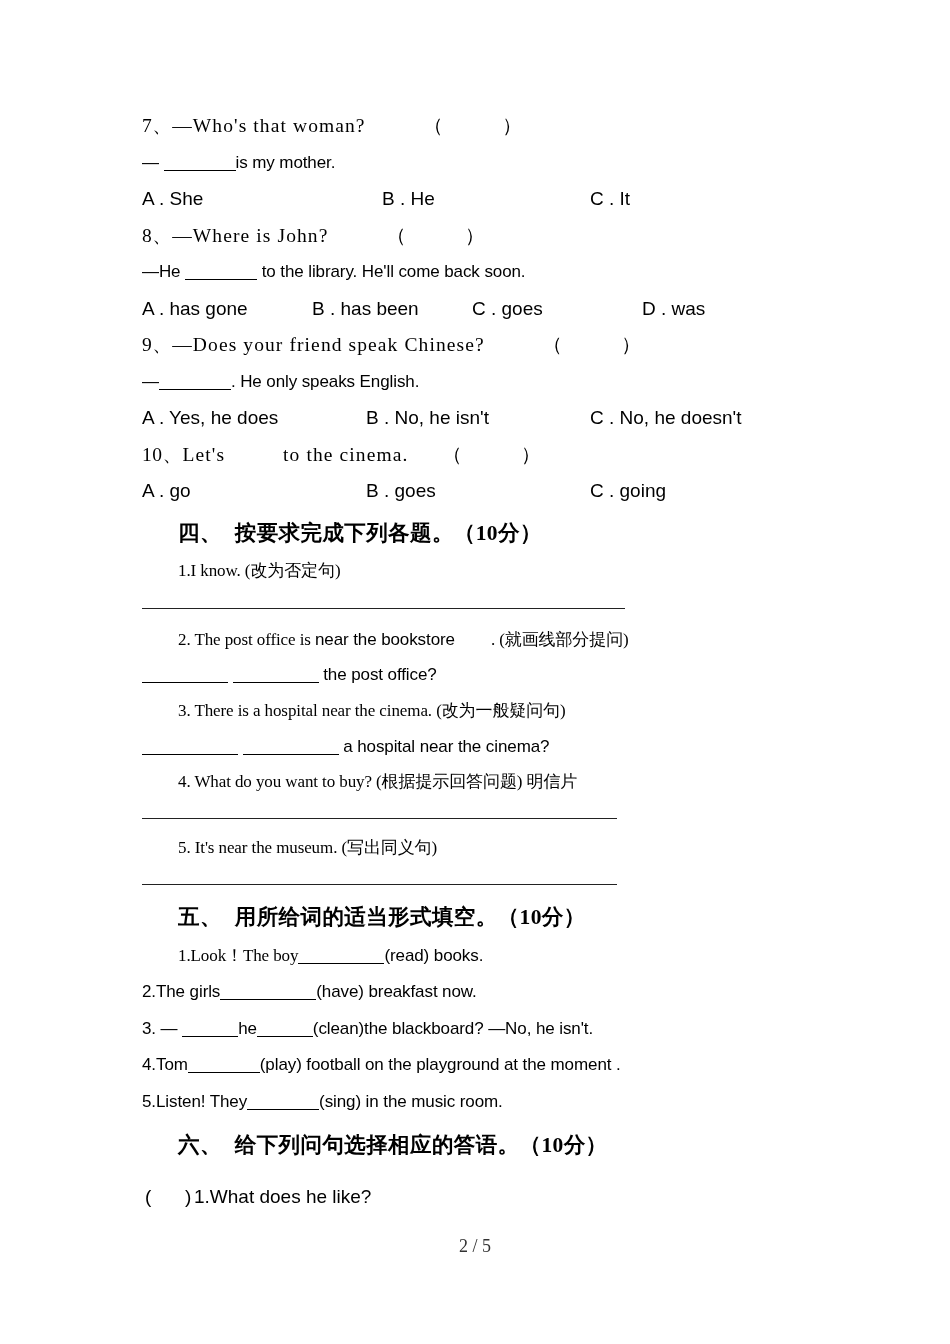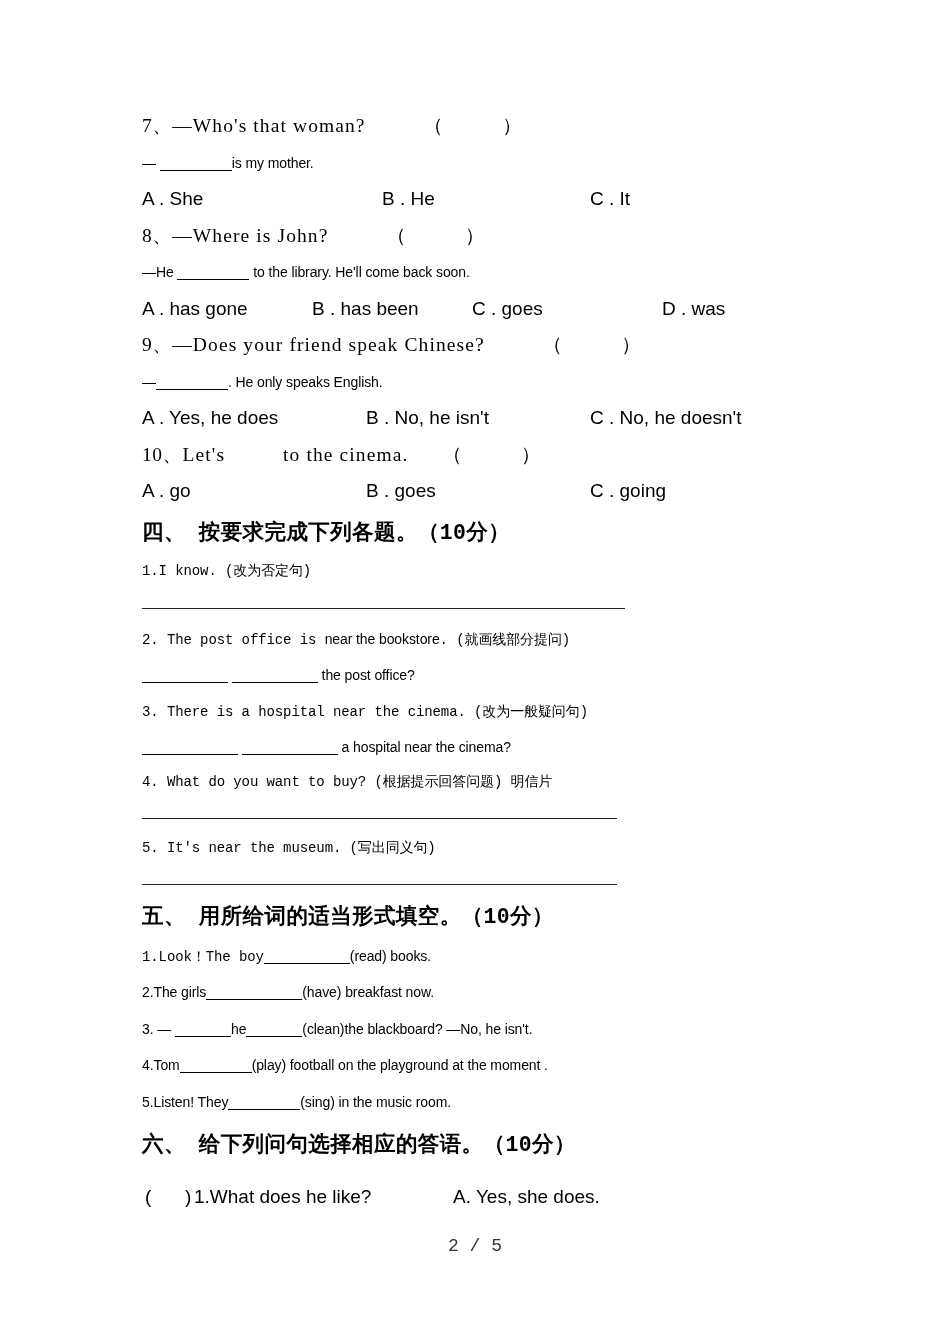--- a/index.html
+++ b/index.html
@@ -46,21 +46,21 @@
     font-family: "Liberation Serif", "DejaVu Serif", serif;
     font-size: 19.5px;
     letter-spacing: 1.1px;
     color: #000000;
   }
   .stem .num { letter-spacing: 0.5px; }
 
   
   .sans {
     font-family: "Liberation Sans", sans-serif;
-    font-size: 14px;
+    font-size: 17px;
     letter-spacing: -0.1px;
   }
 
   
   .opts { position: relative; height: 36.5px; line-height: 36.5px; }
   .opts > span {
     position: absolute;
     top: 0;
     font-family: "Liberation Sans", sans-serif;
     font-size: 19px;
@@ -98,29 +98,29 @@
   
   .answer-rule {
     border-bottom: 1.9px solid #222;
     height: 0;
   }
   .rule-a { width: 483px; margin-top: 21px; margin-bottom: 13px; }
   .rule-b { width: 475px; margin-top: 20px; margin-bottom: 12px; }
 
   .u-line { text-underline-offset: 2px; }
 
-  .cn { font-family: Liberation Mono, monospace; }
+  .cn { font-family: Liberation Serif, serif; margin-left: 36px; }
 
   .footer {
     position: absolute;
     left: 0;
     top: 1236px;
     width: 950px;
     text-align: center;
-    font-family: Liberation Mono, monospace;
+    font-family: Liberation Serif, serif;
     font-size: 18px;
     color: #333;
   }
 
   .matchrow { position: relative; height: 40px; line-height: 40px; }
   .matchrow > span {
     position: absolute; top: 0;
     font-family: "Liberation Sans", sans-serif;
     font-size: 19px;
     white-space: nowrap;
@@ -152,21 +152,21 @@
     </div>
 
     <div class="line sans">
       <span>—He </span><span class="blank b-md"></span><span> to the library. He'll come back soon.</span>
     </div>
 
     <div class="opts">
       <span style="left:0px">A . has gone</span>
       <span style="left:170px">B . has been</span>
       <span style="left:330px">C . goes</span>
-      <span style="left:520px">D . was</span>
+      <span style="left:500px">D . was</span>
     </div>
 
     <div class="line stem">
       <span class="num">9、</span><span>—Does your friend speak Chinese?</span><span class="gap-par"></span><span>（</span><span class="gap-par"></span><span>）</span>
     </div>
 
     <div class="line sans">
       <span>—</span><span class="blank b-md"></span><span>. He only speaks English.</span>
     </div>
 
@@ -244,19 +244,18 @@
     </div>
 
     <div class="heading cn" style="margin-top:5px">
       <span>六、</span><span class="hgap"></span><span>给下列问句选择相应的答语。（10分）</span>
     </div>
 
     <div class="matchrow" style="margin-top:11px">
       <span style="left:3px">(</span>
       <span style="left:43px">)</span>
       <span style="left:52px">1.What does he like?</span>
-      <span style="left:311px">A. Yes, she does.</span>
     </div>
 
   </div>
 
   <div class="footer">2 / 5</div>
 </div>
 
 </body></html>

